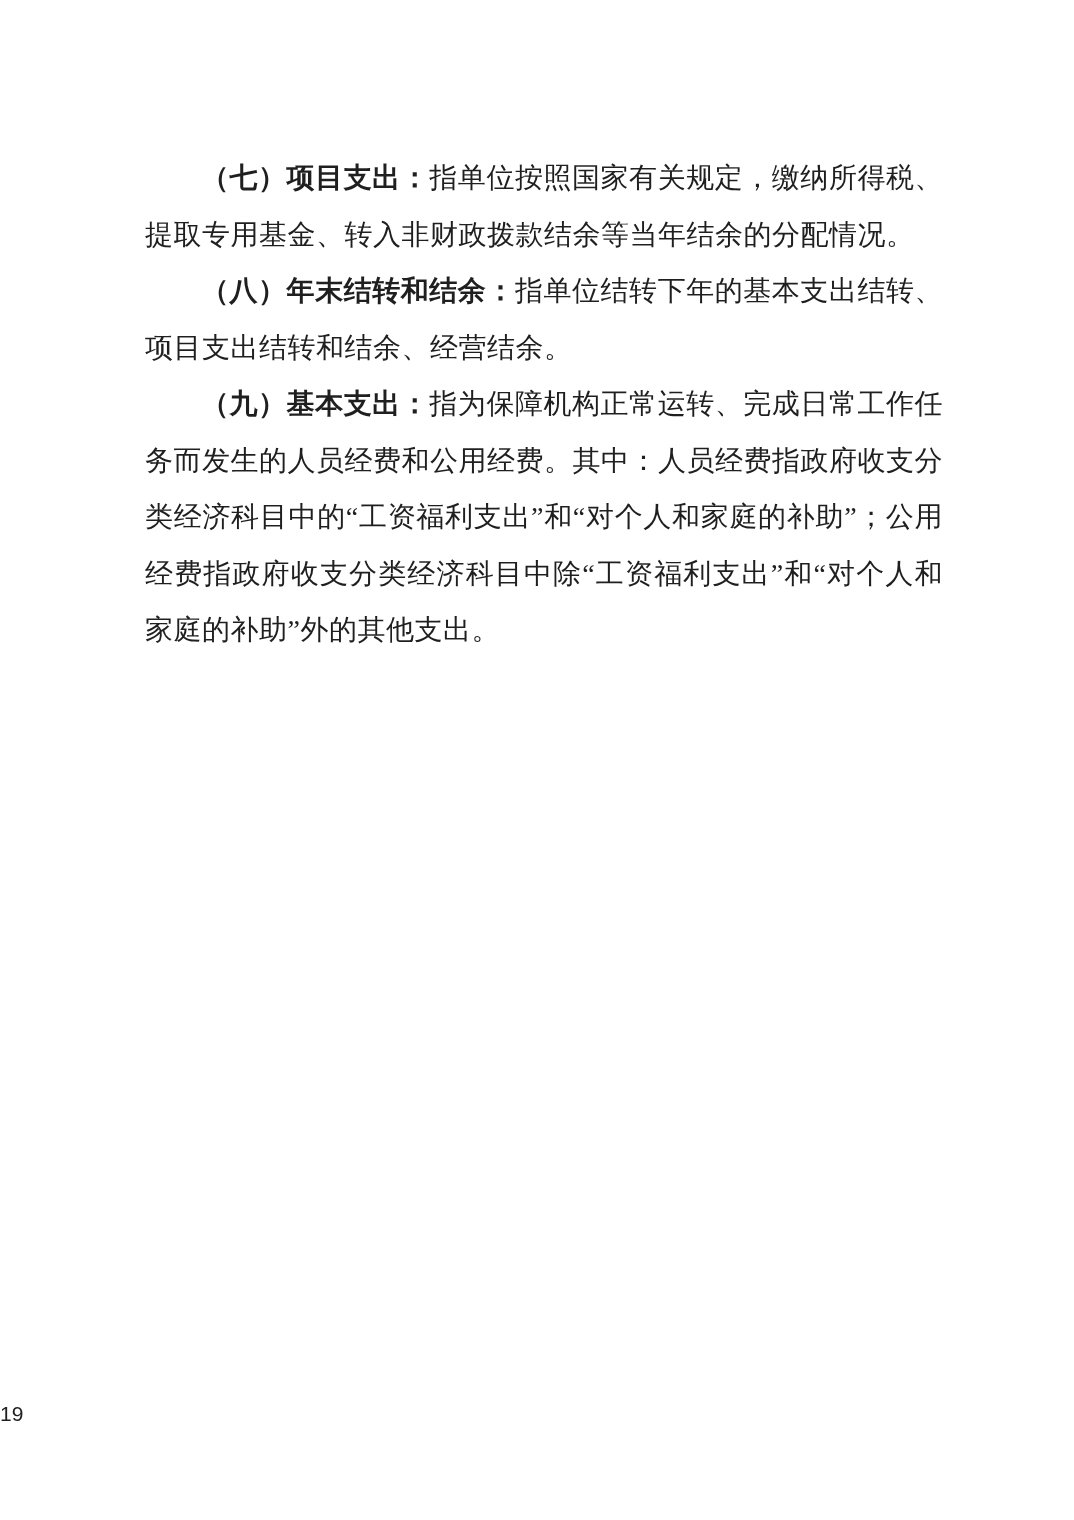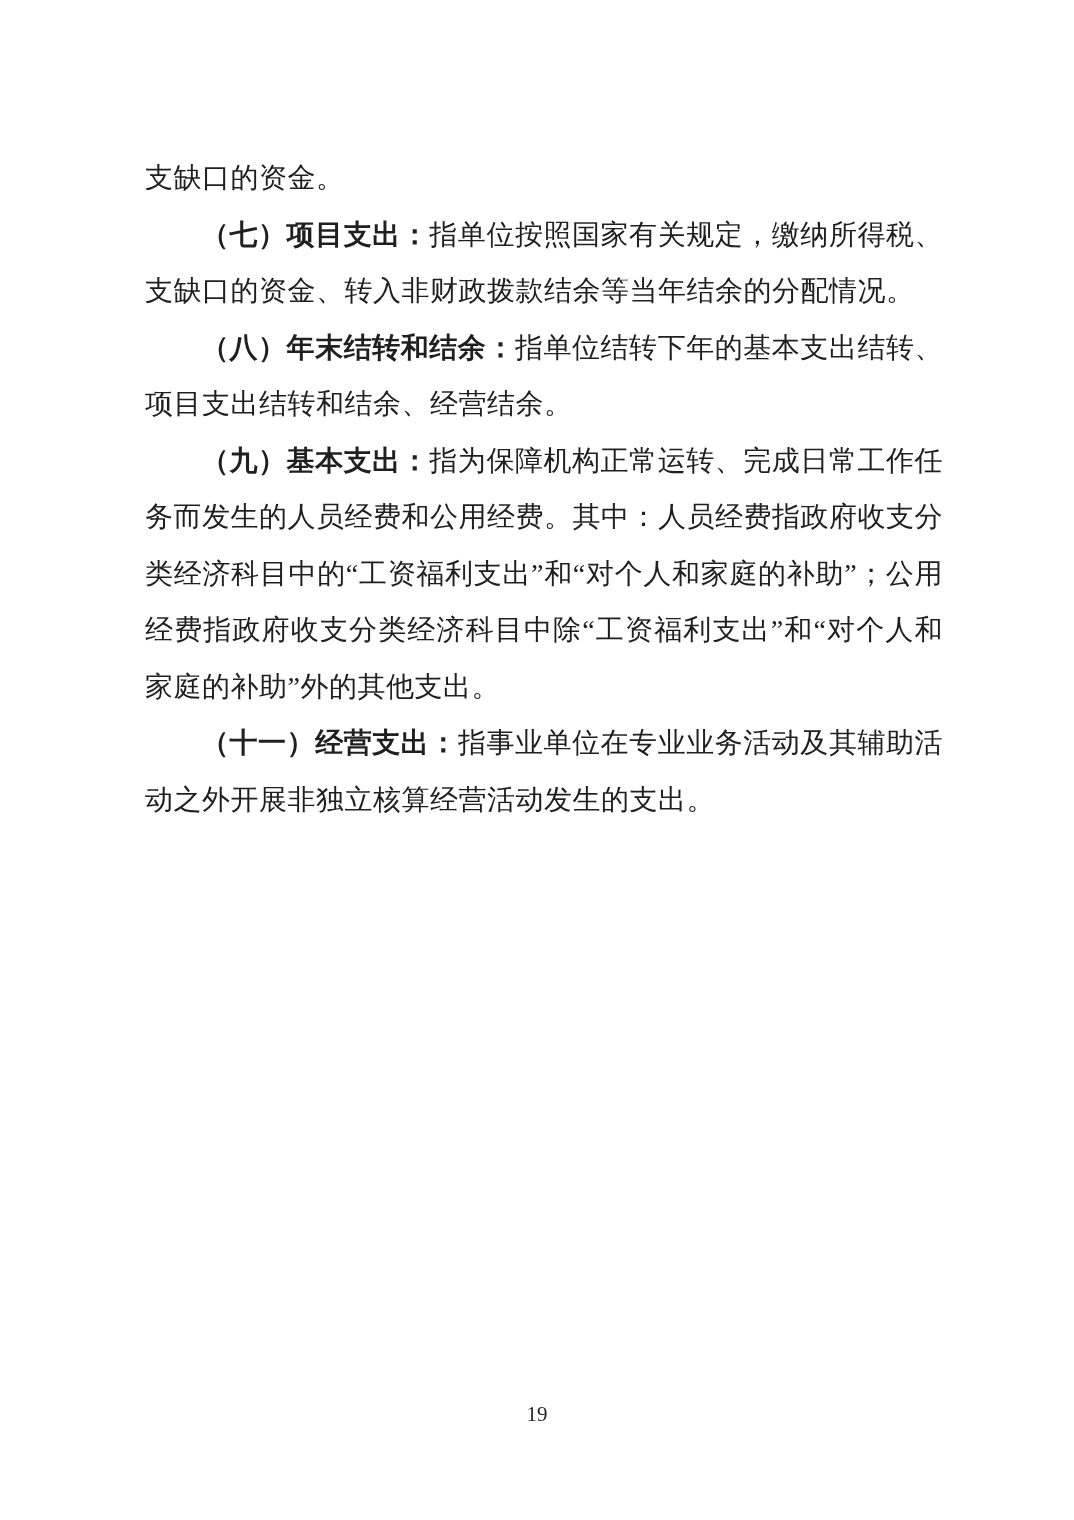--- a/index.html
+++ b/index.html
@@ -35,41 +35,39 @@
     text-indent: 2em;
   }
   .para-head {
     font-weight: bold;
   }
   .page-number {
     position: absolute;
     left: 0;
     top: 1402px;
     width: 100%;
-    text-align: center;
+    text-align: left;
     font-size: 21px;
     color: #1f1f1f;
-    font-family: Liberation Serif, serif;
+    font-family: Liberation Sans, sans-serif;
   }
 </style>
 </head>
 <body>
 
 <div class="page">
   <div class="text-block">
 
-    <p><span>支缺口的资金。</span></p>
 
 
-    <p class="indent"><span class="para-head">（七）项目支出：</span><span>指单位按照国家有关规定，缴纳所得税、支缺口的资金、转入非财政拨款结余等当年结余的分配情况。</span></p>
+    <p class="indent"><span class="para-head">（七）项目支出：</span><span>指单位按照国家有关规定，缴纳所得税、提取专用基金、转入非财政拨款结余等当年结余的分配情况。</span></p>
 
     <p class="indent"><span class="para-head">（八）年末结转和结余：</span><span>指单位结转下年的基本支出结转、项目支出结转和结余、经营结余。</span></p>
 
     <p class="indent"><span class="para-head">（九）基本支出：</span><span>指为保障机构正常运转、完成日常工作任务而发生的人员经费和公用经费。其中：人员经费指政府收支分类经济科目中的“工资福利支出”和“对个人和家庭的补助”；公用经费指政府收支分类经济科目中除“工资福利支出”和“对个人和家庭的补助”外的其他支出。</span></p>
 
 
-    <p class="indent"><span class="para-head">（十一）经营支出：</span><span>指事业单位在专业业务活动及其辅助活动之外开展非独立核算经营活动发生的支出。</span></p>
 
 
   </div>
 
   <div class="page-number">19</div>
 </div>
 
 </body></html>

